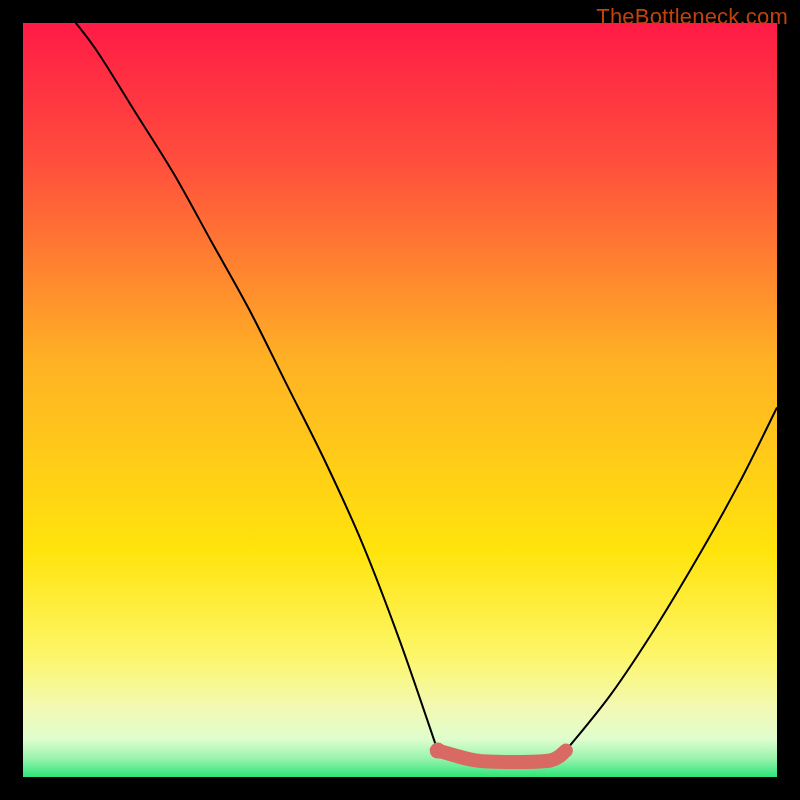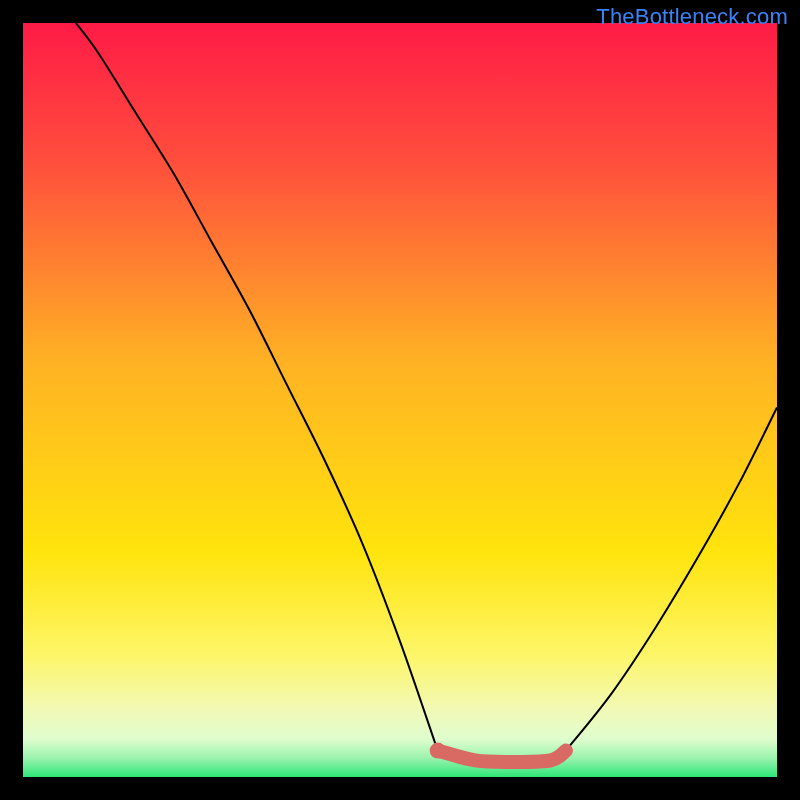--- a/index.html
+++ b/index.html
@@ -15,21 +15,21 @@
     width: 800px;
     height: 800px;
     background: #000;
   }
   .watermark {
     position: absolute;
     top: 4px;
     right: 12px;
     font-family: Arial, Helvetica, sans-serif;
     font-size: 22px;
-    color: #3b82f6;
+    color: #c2410c;
     letter-spacing: 0.2px;
     z-index: 20;
   }
   svg.plot {
     position: absolute;
     left: 23px;
     top: 23px;
     width: 754px;
     height: 754px;
     z-index: 10;

